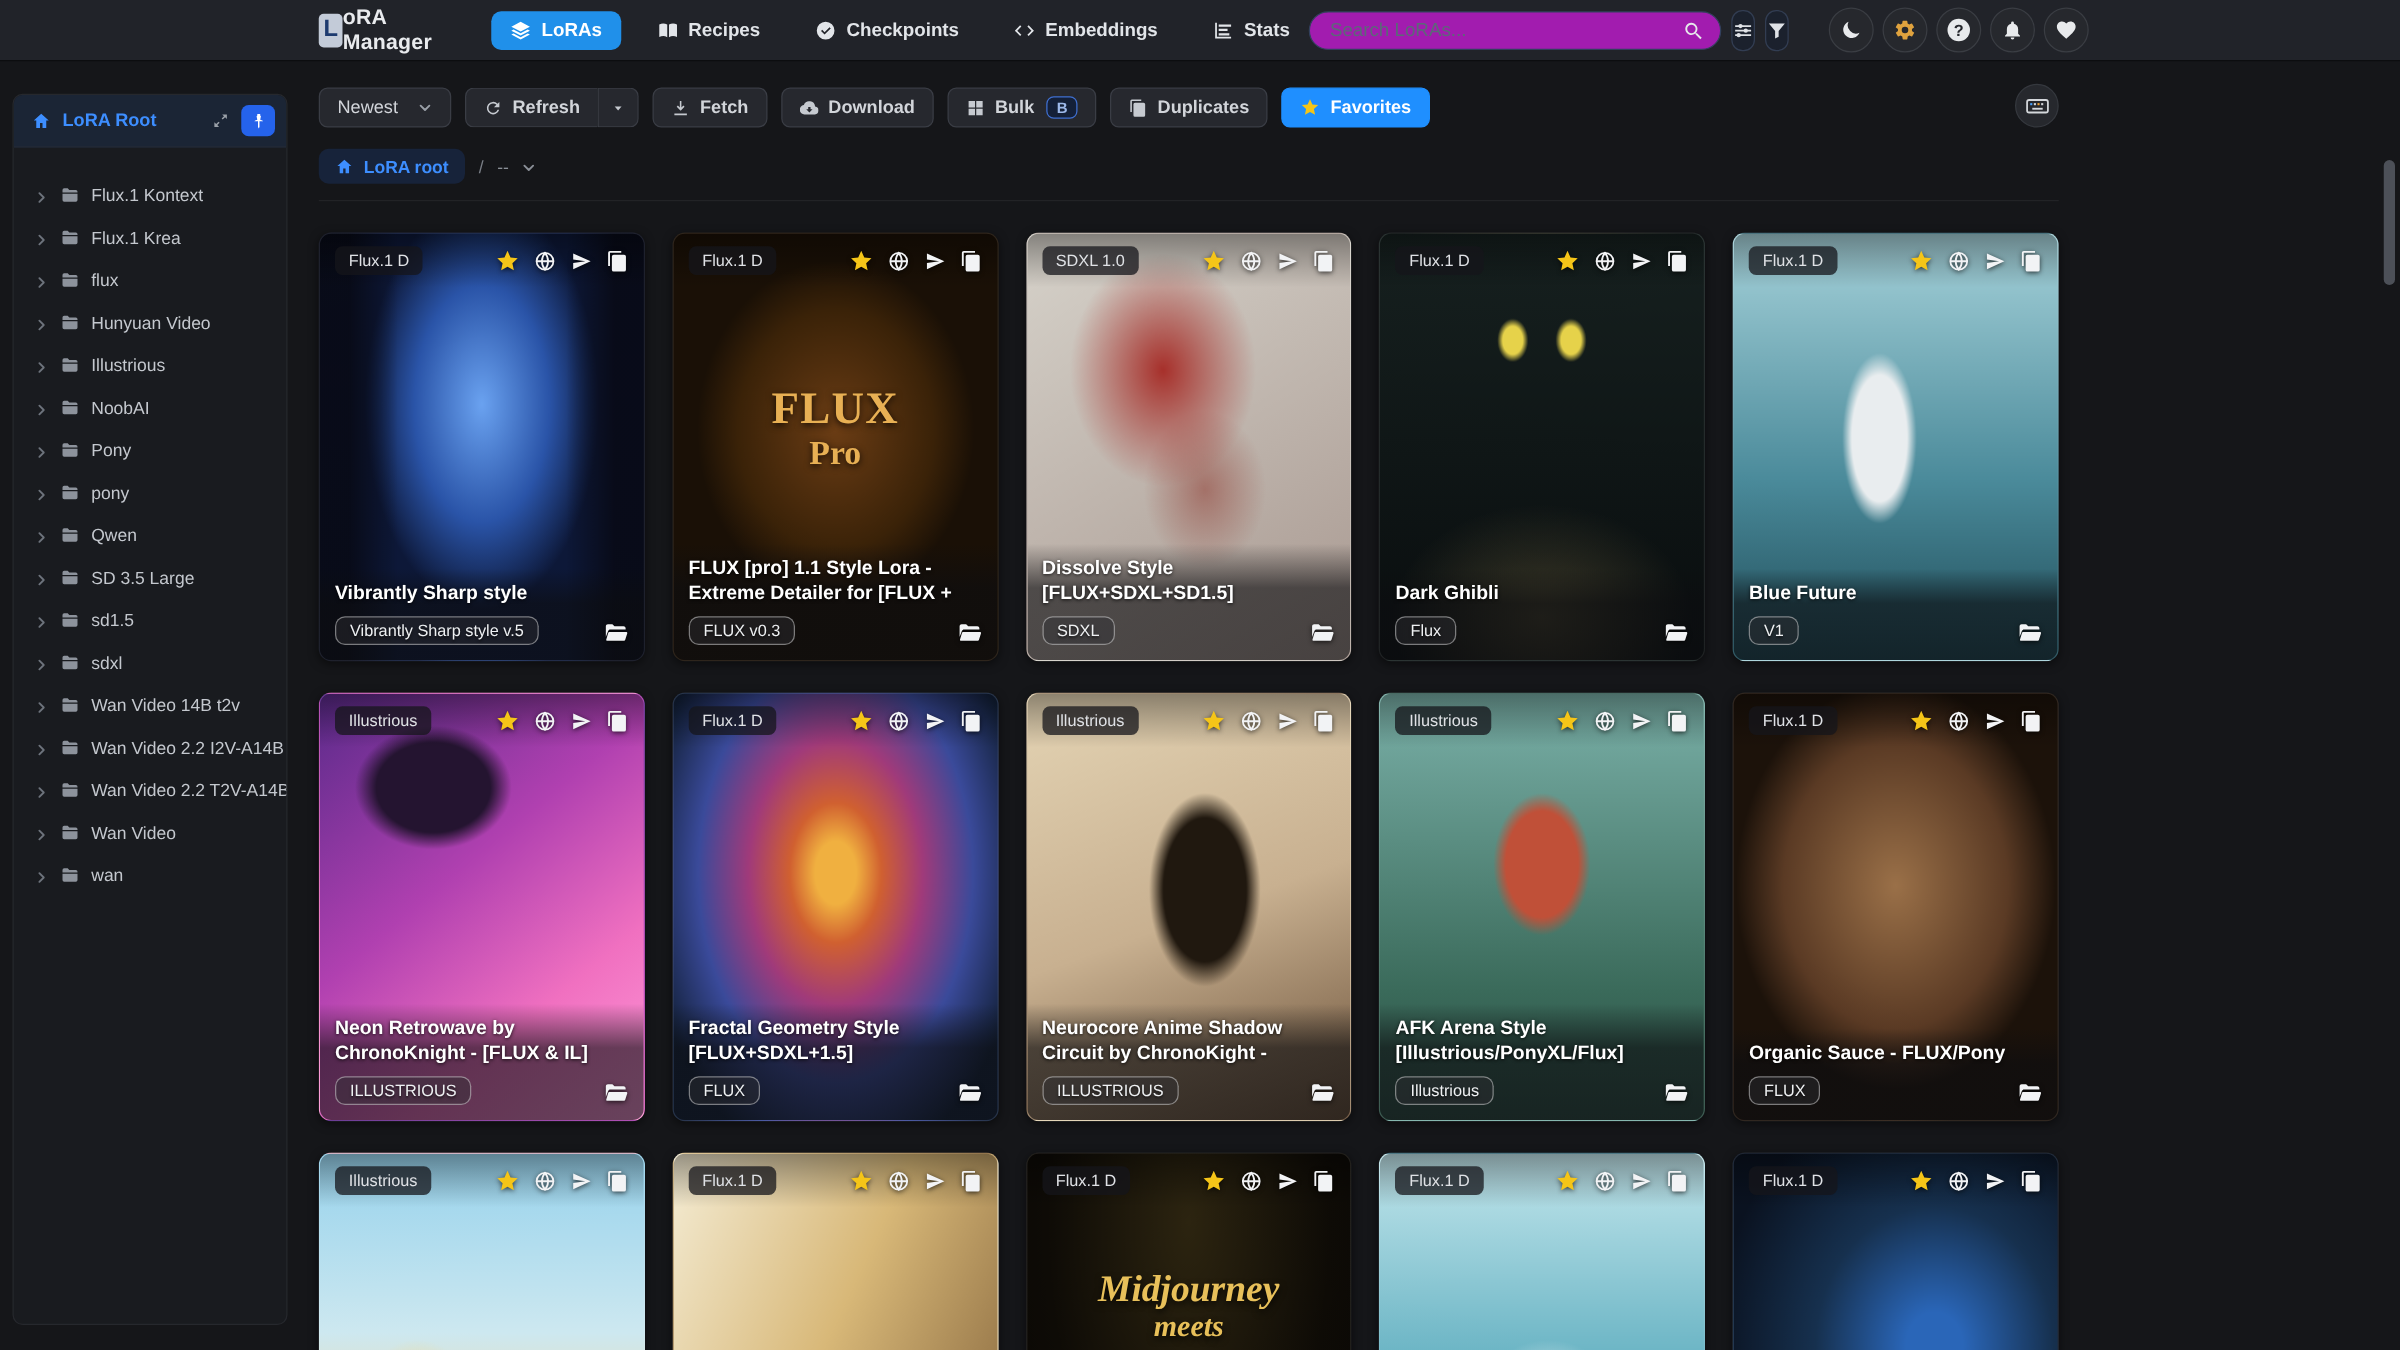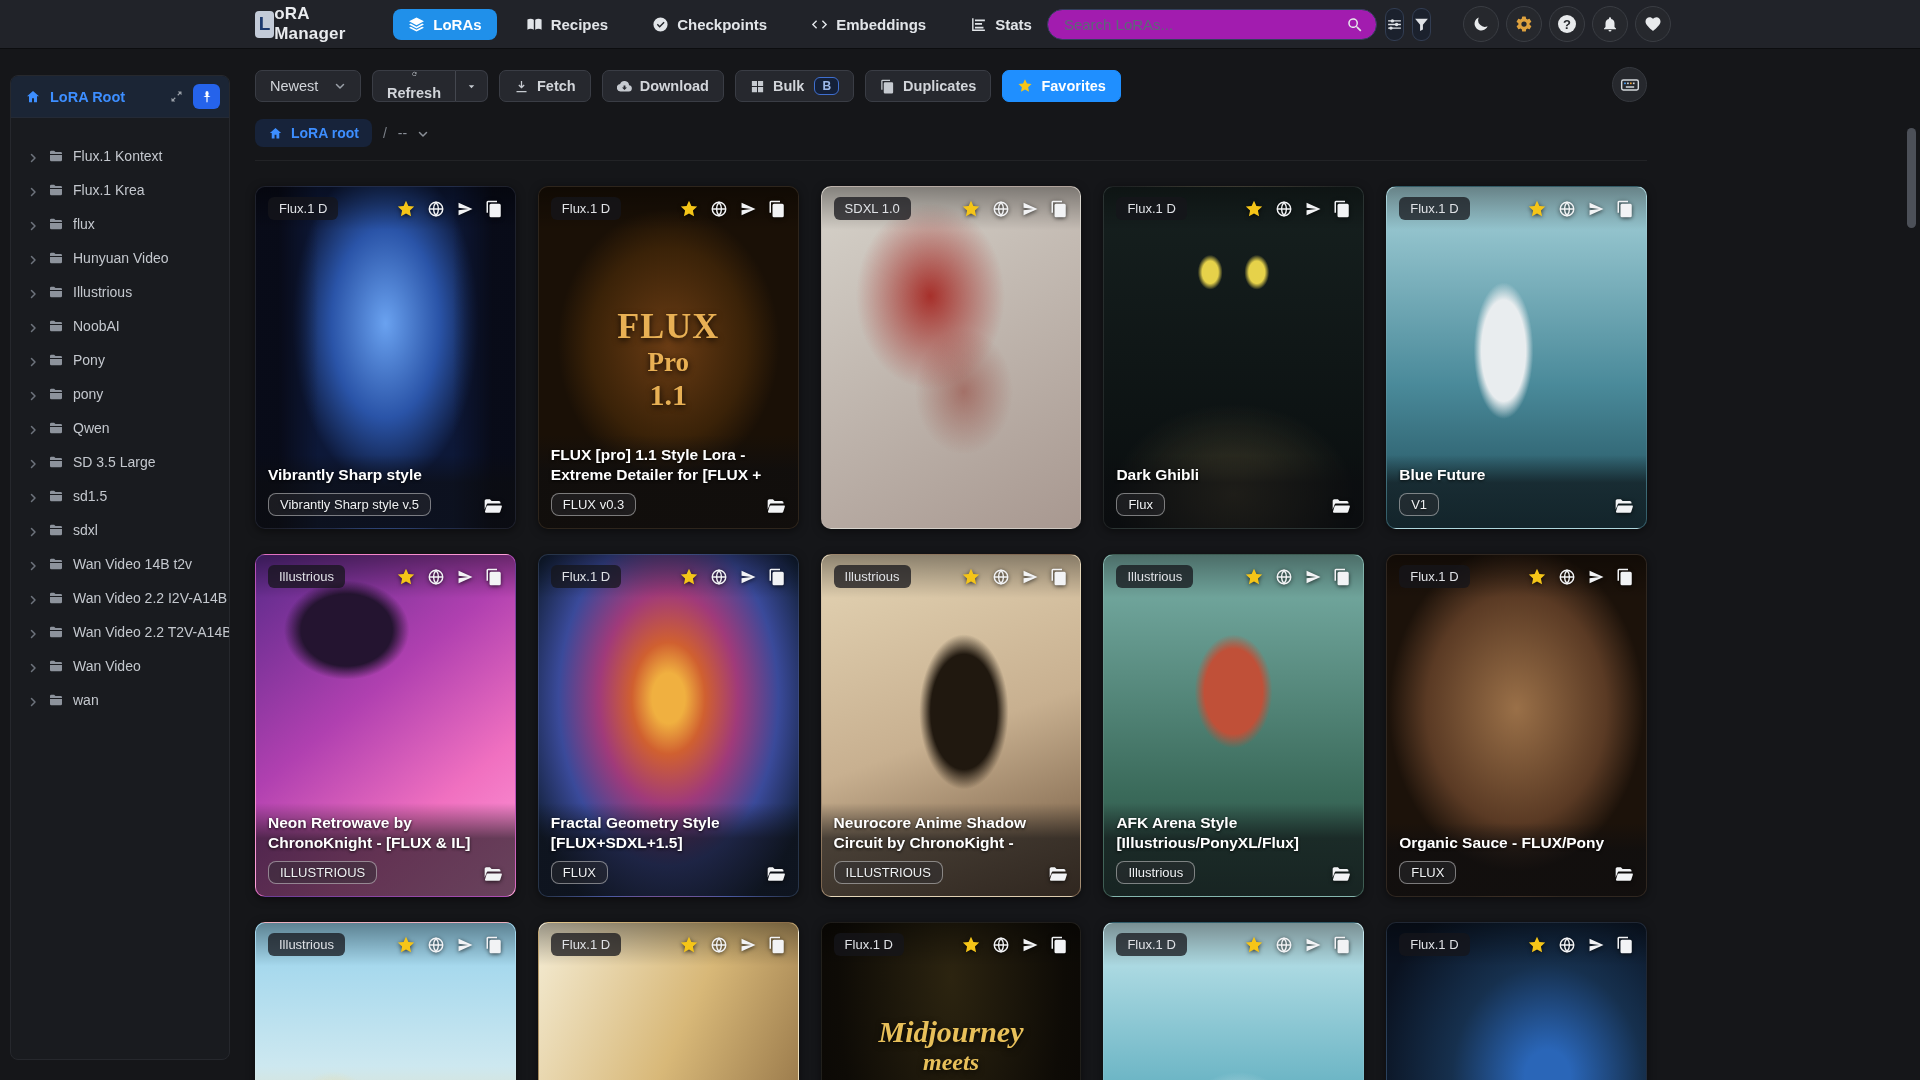--- a/index.html
+++ b/index.html
@@ -95,21 +95,21 @@
   .toolbar { display:flex; align-items:flex-end; gap:11px; margin-top:19px; }
   .tbtn {
     height:32px; display:flex; align-items:center; gap:8px; padding:0 14px;
     background:#26282e; border:1px solid #3a3d45; border-radius:7px;
     color:#d2d5da; font-size:14.5px; font-weight:bold; cursor:pointer; white-space:nowrap;
   }
   .tbtn svg { width:15px; height:15px; color:#c6cad0; }
   .select-btn { width:106px; justify-content:space-between; font-weight:normal; }
   .select-btn .chev { width:12px; height:12px; color:#9aa0a8; }
   .splitgroup { display:flex; align-items:stretch; }
-  .splitgroup .tbtn.mainpart { border-radius:7px 0 0 7px; border-right:none;flex-direction:column; }
+  .splitgroup .tbtn.mainpart { border-radius:7px 0 0 7px; border-right:none; }
   .splitgroup .tbtn.caretpart { border-radius:0 7px 7px 0; padding:0 10px; border-left:1px solid #44474f; }
   .caretpart svg { width:11px; height:11px; }
   .bulk-badge {
     font-size:12px; font-weight:bold; color:#9db9ea; background:#142038;
     border:1px solid #3f6fd0; border-radius:6px; padding:1px 7px; margin-left:2px;
   }
   .tbtn.favorites { background:#1f8fff; border-color:#1f8fff; color:#fff; }
   .tbtn.favorites svg { color:#f5c518; width:16px; height:16px; }
   .toolbar-right { margin-left:auto; }
   .kbd-btn {
@@ -713,21 +713,20 @@
                 <use href="#i-send"></use>
               </svg></button>
           <button class="cicon"><svg class="ic">
                 <use href="#i-copy"></use>
               </svg></button>
         </div>
         </div>
       <div class="img-caption cap-flux">
         <div class="l1">FLUX</div>
           <div class="l2">Pro</div>
-          <div class="l3">1.1</div>
       </div>
       <div class="card-bottom">
           <h3 class="card-title">FLUX [pro] 1.1 Style Lora - Extreme Detailer for [FLUX +</h3>
         <div class="card-bottom-row">
             <span class="version-badge">FLUX v0.3</span>
           <button class="folder-open-btn"><svg class="ic">
                 <use href="#i-folderopen"></use>
               </svg></button>
         </div>
         </div>
@@ -744,20 +743,29 @@
                 <use href="#i-globe"></use>
               </svg></button>
           <button class="cicon"><svg class="ic">
                 <use href="#i-send"></use>
               </svg></button>
           <button class="cicon"><svg class="ic">
                 <use href="#i-copy"></use>
               </svg></button>
         </div>
         </div>
+      <div class="card-bottom">
+          <h3 class="card-title">Dissolve Style [FLUX+SDXL+SD1.5]</h3>
+        <div class="card-bottom-row">
+            <span class="version-badge">SDXL</span>
+          <button class="folder-open-btn"><svg class="ic">
+                <use href="#i-folderopen"></use>
+              </svg></button>
+        </div>
+        </div>
     </article>
 
     <article class="card img-4">
       <div class="card-top">
           <span class="model-badge">Flux.1 D</span>
         <div class="card-icons">
           <button class="cicon star"><svg class="ic">
                 <use href="#i-star"></use>
               </svg></button>
           <button class="cicon"><svg class="ic">

